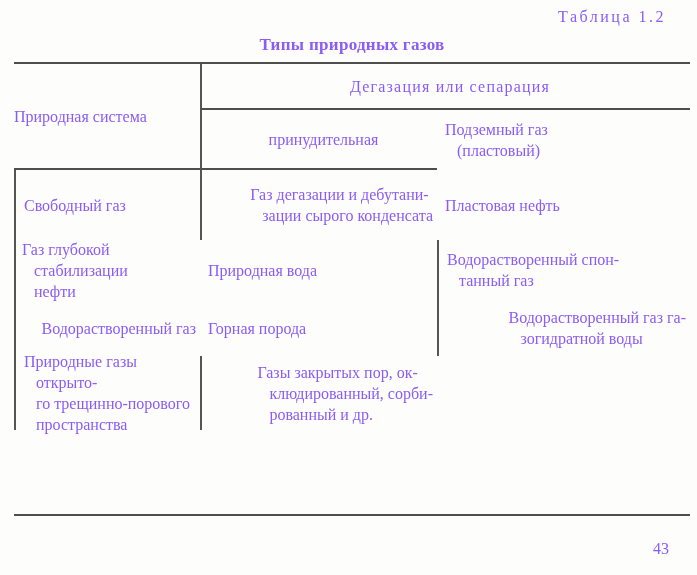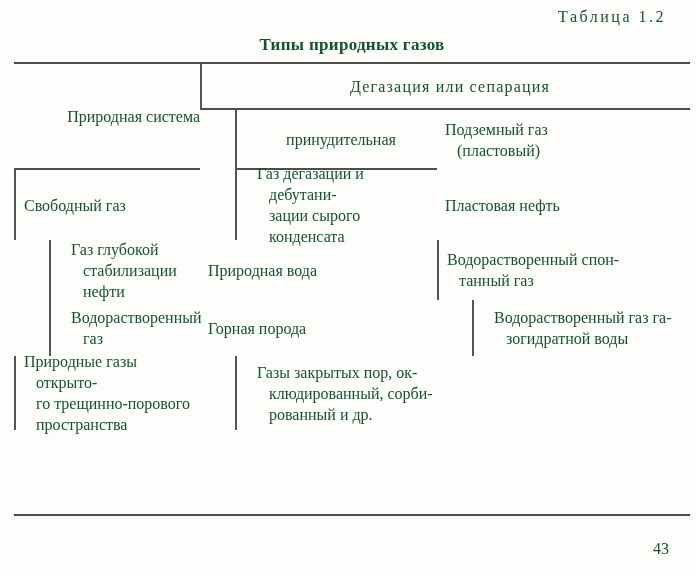--- a/index.html
+++ b/index.html
@@ -6,21 +6,21 @@
     margin: 0;
     padding: 0;
     background: #e8e8e8;
   }
   .page {
     position: relative;
     width: 697px;
     height: 575px;
     background: #fdfdfb;
     font-family: "Liberation Serif", "DejaVu Serif", serif;
-    color: #14532d;
+    color: #8b5cf6;
     overflow: hidden;
   }
   .table-label {
     position: absolute;
     top: 8px;
     right: 31px;
     font-size: 16px;
     letter-spacing: 2.5px;
     white-space: nowrap;
   }
@@ -46,27 +46,27 @@
     grid-template-rows: 46px 60px 70px 60px 56px 74px 84px;
     font-size: 16px;
     line-height: 21px;
   }
   .cell {
     display: flex;
     align-items: center;
     box-sizing: border-box;
   }
   .v1 { border-left: 2px solid #555; }   
-  .v2 { border-left: 2px solid #555; margin-left: 35px; }   
+  .v2 { border-left: 2px solid #555; }   
   .hline { border-bottom: 2px solid #4e4e4e; padding-left: 8px; }
 
   .sys-header {
     grid-column: 1;
     grid-row: 1 / 3;
-    justify-content: flex-end;
+    justify-content: flex-start;
     text-align: center;
     border-bottom: 2px solid #4e4e4e;
   }
   .group-header {
     grid-column: 2 / 4;
     grid-row: 1;
     justify-content: center;
     text-align: center;
     letter-spacing: 1.2px;
   }
@@ -76,21 +76,21 @@
     text-align: center;
     white-space: pre-line;
   }
   .body-text {
     white-space: pre-line;
     padding-left: 12px;
     text-indent: -12px; 
   }
   .c1 { padding-left: 8px;  padding-right: 4px; }
   .c2 { padding-left: 8px;  padding-right: 6px; }
-  .c3 { padding-left: 20px;  padding-right: 4px; }
+  .c3 { padding-left: 6px;  padding-right: 4px; justify-content: flex-end; }
   .page-number {
     position: absolute;
     top: 540px;
     right: 28px;
     font-size: 16px;
   }
 </style>
 </head>
 <body>
 

